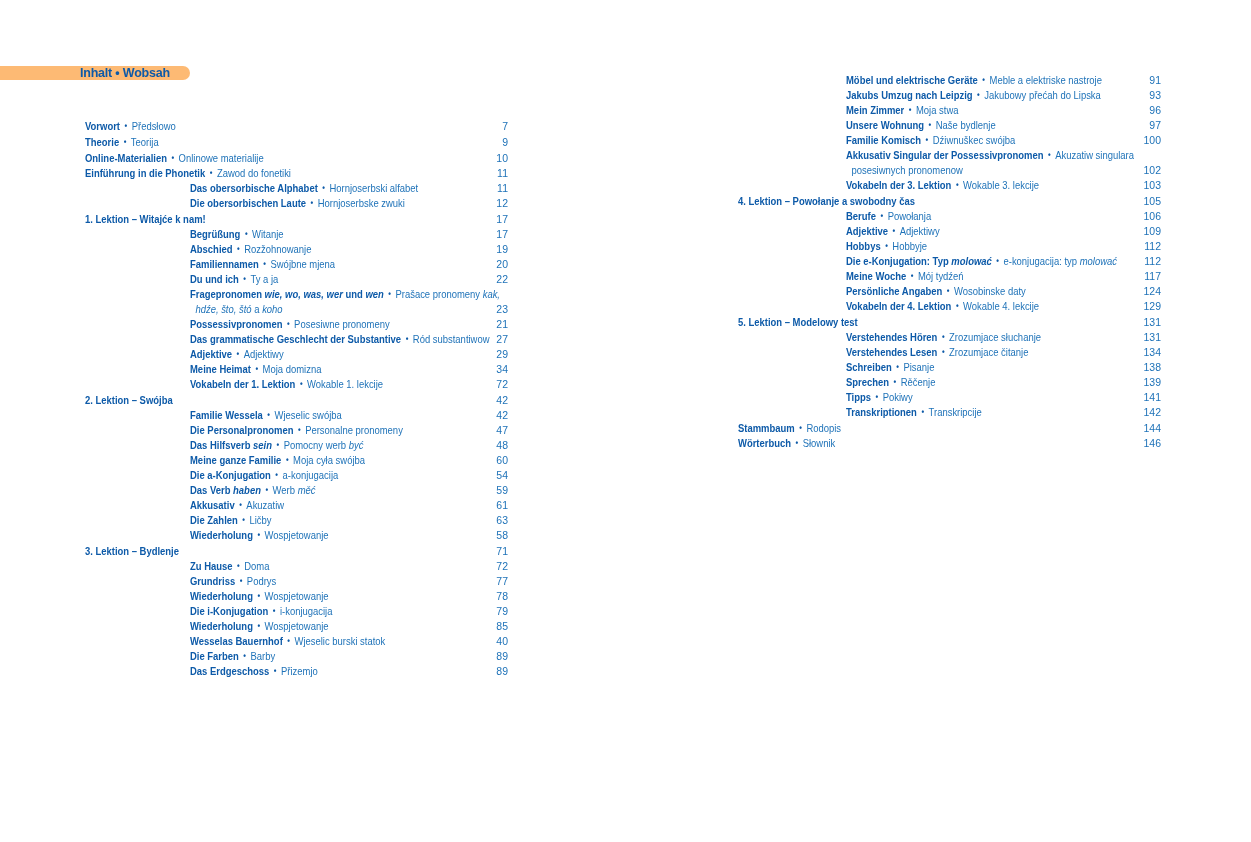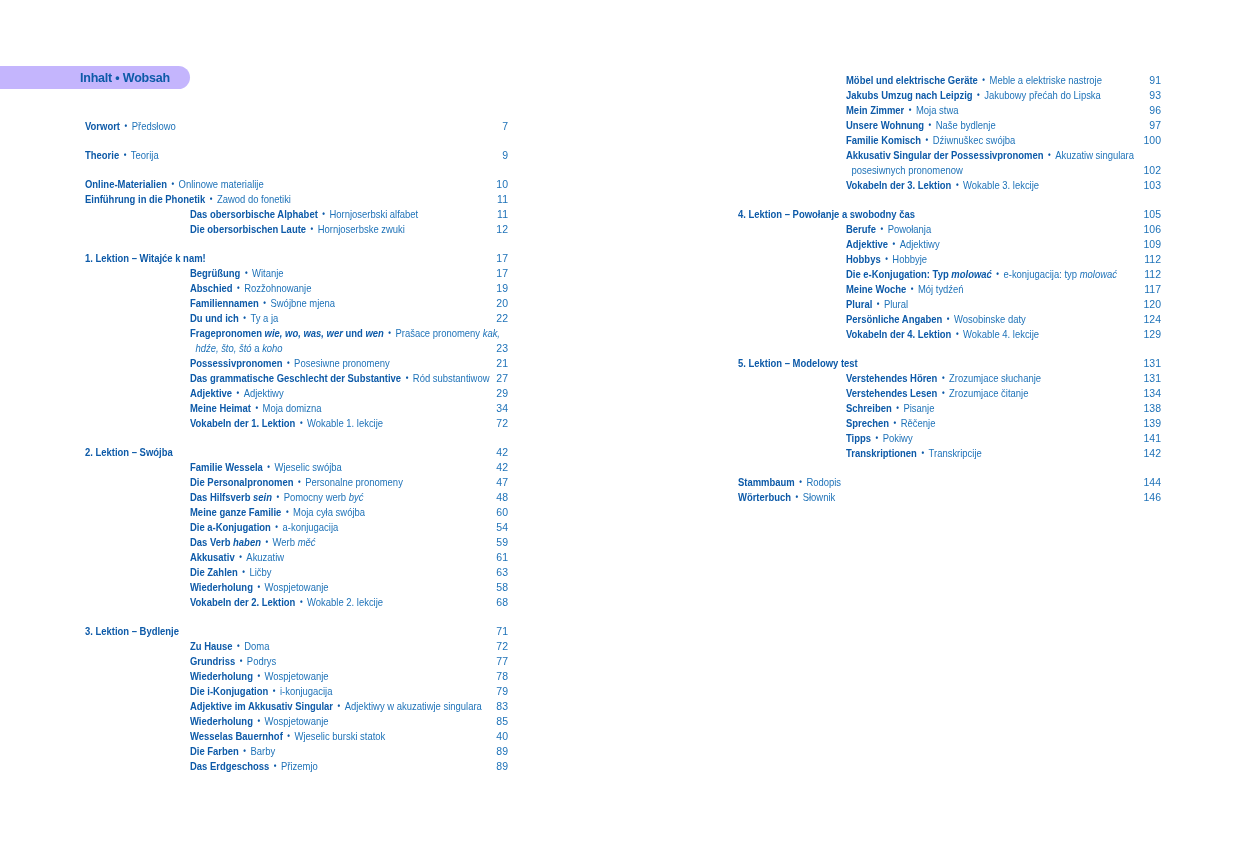--- a/index.html
+++ b/index.html
@@ -1,32 +1,32 @@
 <!DOCTYPE html>
 <html><head>
 <meta charset="utf-8">
 <style>
   html,body { margin:0; padding:0; background:#ffffff; }
   .page {
     position:relative; width:1251px; height:842px; background:#ffffff;
     font-family:"Liberation Sans", sans-serif; overflow:hidden;
   }
   .header-pill {
-    position:absolute; left:0; top:66px; width:190px; height:23px;
-    background:#c4b5fd; border-radius:0 12px 12px 0;
+    position:absolute; left:0; top:66px; width:190px; height:14px;
+    background:#fdba74; border-radius:0 12px 12px 0;
     display:flex; align-items:center; justify-content:flex-end;
     padding-right:20px; box-sizing:border-box;
   }
   .header-pill .title {
     font-weight:bold; font-size:12.5px; color:#0d5aa8; letter-spacing:-0.2px;
   }
   .col { position:absolute; font-size:10.5px; line-height:15px; width:423px; }
   .col-left  { left:85px;  top:115px; }
   .col-right { left:738px; top:69px;  }
-  .section { margin-top:14px; }
+  .section { margin-top:1px; }
   .section:first-child { margin-top:4px; }
   .entry { position:relative; min-height:15px; }
   .txt { transform:scaleX(0.9); transform-origin:0 50%; }
   .ln { white-space:nowrap; }
   .ln2 { padding-left:6px; }
   .lvl1 .txt { margin-left:105px; }
   .col-right .lvl1 .txt { margin-left:108px; }
   .de  { font-weight:bold; color:#0d5aa8; }
   .sep { font-weight:bold; color:#0d5aa8; font-size:8.5px; margin:0 5px; vertical-align:1px; }
   .hsb { color:#1e72b8; }
@@ -205,26 +205,20 @@
             <div class="ln"><span class="de"><span>Die Zahlen</span></span><span class="sep">•</span><span class="hsb"><span>Ličby</span></span></div>
           </div>
           <div class="pg">63</div>
         </div>
         <div class="entry lvl1">
           <div class="txt">
             <div class="ln"><span class="de"><span>Wiederholung</span></span><span class="sep">•</span><span class="hsb"><span>Wospjetowanje</span></span></div>
           </div>
           <div class="pg">58</div>
         </div>
-        <div class="entry lvl1">
-          <div class="txt">
-            <div class="ln"><span class="de"><span>Vokabeln der 2. Lektion</span></span><span class="sep">•</span><span class="hsb"><span>Wokable 2. lekcije</span></span></div>
-          </div>
-          <div class="pg">68</div>
-        </div>
       </div>
       <div class="section">
         <div class="entry lvl0">
           <div class="txt">
             <div class="ln"><span class="de"><span>3. Lektion – Bydlenje</span></span></div>
           </div>
           <div class="pg">71</div>
         </div>
         <div class="entry lvl1">
           <div class="txt">
@@ -242,26 +236,20 @@
           <div class="txt">
             <div class="ln"><span class="de"><span>Wiederholung</span></span><span class="sep">•</span><span class="hsb"><span>Wospjetowanje</span></span></div>
           </div>
           <div class="pg">78</div>
         </div>
         <div class="entry lvl1">
           <div class="txt">
             <div class="ln"><span class="de"><span>Die i-Konjugation</span></span><span class="sep">•</span><span class="hsb"><span>i-konjugacija</span></span></div>
           </div>
           <div class="pg">79</div>
-        </div>
-        <div class="entry lvl1">
-          <div class="txt">
-            <div class="ln"><span class="de"><span>Adjektive im Akkusativ Singular</span></span><span class="sep">•</span><span class="hsb"><span>Adjektiwy w akuzatiwje singulara</span></span></div>
-          </div>
-          <div class="pg">83</div>
         </div>
         <div class="entry lvl1">
           <div class="txt">
             <div class="ln"><span class="de"><span>Wiederholung</span></span><span class="sep">•</span><span class="hsb"><span>Wospjetowanje</span></span></div>
           </div>
           <div class="pg">85</div>
         </div>
         <div class="entry lvl1">
           <div class="txt">
             <div class="ln"><span class="de"><span>Wesselas Bauernhof</span></span><span class="sep">•</span><span class="hsb"><span>Wjeselic burski statok</span></span></div>
@@ -357,26 +345,20 @@
           <div class="txt">
             <div class="ln"><span class="de"><span>Die e-Konjugation: Typ </span><i>molować</i></span><span class="sep">•</span><span class="hsb"><span>e-konjugacija: typ </span><i>molować</i></span></div>
           </div>
           <div class="pg">112</div>
         </div>
         <div class="entry lvl1">
           <div class="txt">
             <div class="ln"><span class="de"><span>Meine Woche</span></span><span class="sep">•</span><span class="hsb"><span>Mój tydźeń</span></span></div>
           </div>
           <div class="pg">117</div>
-        </div>
-        <div class="entry lvl1">
-          <div class="txt">
-            <div class="ln"><span class="de"><span>Plural</span></span><span class="sep">•</span><span class="hsb"><span>Plural</span></span></div>
-          </div>
-          <div class="pg">120</div>
         </div>
         <div class="entry lvl1">
           <div class="txt">
             <div class="ln"><span class="de"><span>Persönliche Angaben</span></span><span class="sep">•</span><span class="hsb"><span>Wosobinske daty</span></span></div>
           </div>
           <div class="pg">124</div>
         </div>
         <div class="entry lvl1">
           <div class="txt">
             <div class="ln"><span class="de"><span>Vokabeln der 4. Lektion</span></span><span class="sep">•</span><span class="hsb"><span>Wokable 4. lekcije</span></span></div>

